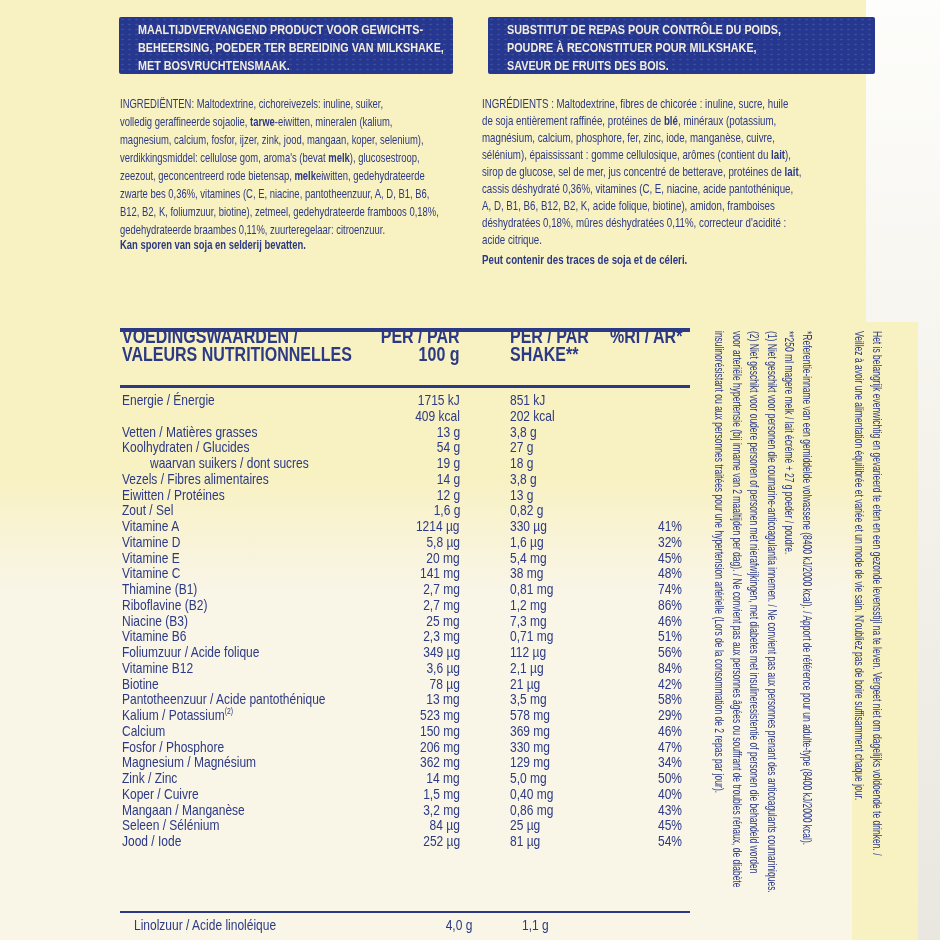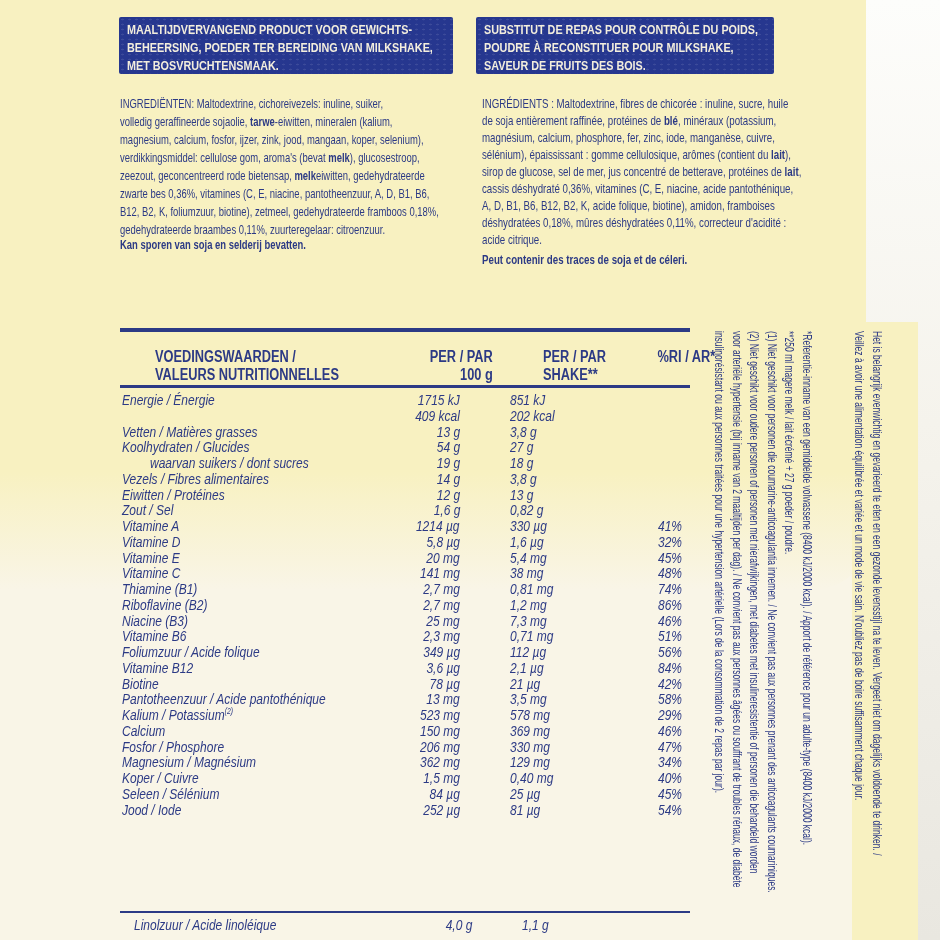--- a/index.html
+++ b/index.html
@@ -20,28 +20,28 @@
     left:866px;top:0;width:74px;height:940px;
     background:linear-gradient(180deg,#fdfdfb 0%,#f5f3ec 45%,#e9e7e0 100%);
   }
   .fold-strip{
     left:852px;top:322px;width:66px;height:618px;
     background:var(--bg-yellow,#f7f0c0);
   }
   
   .banner{
     top:17px;height:57px;background:var(--banner-blue,#26378f);
-    border-radius:2px;box-sizing:border-box;padding:4px 8px;
+    border-radius:2px;box-sizing:border-box;padding:4px 19px;
     color:#f3eedd;font-weight:bold;font-size:13.5px;line-height:18px;
     background-image:radial-gradient(rgba(255,255,255,.10) 1px, transparent 1.6px);
     background-size:7px 5px;
     overflow:hidden;
   }
   .banner-nl{left:119px;width:334px;}
-  .banner-fr{left:476px;width:298px;}
+  .banner-fr{left:488px;width:387px;}
   .banner-lines{transform:scaleX(0.8);transform-origin:0 0;width:400px;white-space:nowrap;}
   
   .ingredients{
     top:95px;width:500px;transform:scaleX(0.70);transform-origin:0 0;
     font-size:13.5px;line-height:18px;white-space:nowrap;
   }
   .ing-nl{left:120px;}
   .ing-fr{left:482px;line-height:17px;transform:scaleX(0.72);}
   .ingredients .b, .b{font-weight:bold;}
   .allergen{
@@ -49,30 +49,30 @@
     font-weight:bold;font-size:13.5px;white-space:nowrap;
   }
   .allergen-nl{left:120px;top:237px;}
   .allergen-fr{left:482px;top:252px;transform:scaleX(0.72);}
   
   .table{left:120px;top:328px;width:570px;font-size:15px;}
   .rule{position:absolute;left:0;width:570px;background:var(--text-blue,#2c3a85);}
   .rule-top{top:0;height:3.5px;}
   .rule-mid{top:57px;height:2.5px;}
   .rule-thin{top:583px;height:1.5px;}
-  .thead{position:absolute;top:20px;font-weight:bold;font-size:16px;line-height:17.5px;width:570px;height:44px;margin-left:33px;}
+  .thead{position:absolute;top:0;font-weight:bold;font-size:20px;line-height:17.5px;width:570px;height:44px;}
   .cell{position:absolute;top:0;white-space:nowrap;line-height:15.75px;}
   .c-label{left:2px;transform:scaleX(0.8);transform-origin:0 0;}
   .c-label.indent{left:30px;}
   .c-100{right:230px;text-align:right;transform:scaleX(0.8);transform-origin:100% 0;}
   .c-shake{left:390px;transform:scaleX(0.8);transform-origin:0 0;}
   .c-ri{right:8px;text-align:right;transform:scaleX(0.8);transform-origin:100% 0;}
   .thead .cell{line-height:17.5px;}
   .rows{position:absolute;top:64px;left:0;width:570px;}
-  .row{position:relative;height:15.75px;font-style:italic;}
+  .row{position:relative;height:15.75px;}
   .row.tall{height:31.5px;}
   .lino-rows{position:absolute;top:589px;left:12px;width:570px;}
   sup{font-size:8.5px;vertical-align:super;line-height:0;}
   
   .vfoot{
     font-size:12.5px;line-height:17.6px;white-space:nowrap;
     transform:rotate(90deg) scaleX(0.68);transform-origin:0 0;width:880px;
   }
   .fn-side{left:815px;top:331px;}
   .fn-edge{left:886px;top:331px;line-height:18px;width:845px;}
@@ -400,29 +400,53 @@
           <div>362 mg</div>
         </div>
         <div class="cell c-shake">
           <div>129 mg</div>
         </div>
         <div class="cell c-ri">
           <div>34%</div>
         </div>
       </div>
       <div class="row">
+        <div class="cell c-label">Zink / Zinc</div>
+        <div class="cell c-100">
+          <div>14 mg</div>
+        </div>
+        <div class="cell c-shake">
+          <div>5,0 mg</div>
+        </div>
+        <div class="cell c-ri">
+          <div>50%</div>
+        </div>
+      </div>
+      <div class="row">
         <div class="cell c-label">Koper / Cuivre</div>
         <div class="cell c-100">
           <div>1,5 mg</div>
         </div>
         <div class="cell c-shake">
           <div>0,40 mg</div>
         </div>
         <div class="cell c-ri">
           <div>40%</div>
+        </div>
+      </div>
+      <div class="row">
+        <div class="cell c-label">Mangaan / Manganèse</div>
+        <div class="cell c-100">
+          <div>3,2 mg</div>
+        </div>
+        <div class="cell c-shake">
+          <div>0,86 mg</div>
+        </div>
+        <div class="cell c-ri">
+          <div>43%</div>
         </div>
       </div>
       <div class="row">
         <div class="cell c-label">Seleen / Sélénium</div>
         <div class="cell c-100">
           <div>84 µg</div>
         </div>
         <div class="cell c-shake">
           <div>25 µg</div>
         </div>

